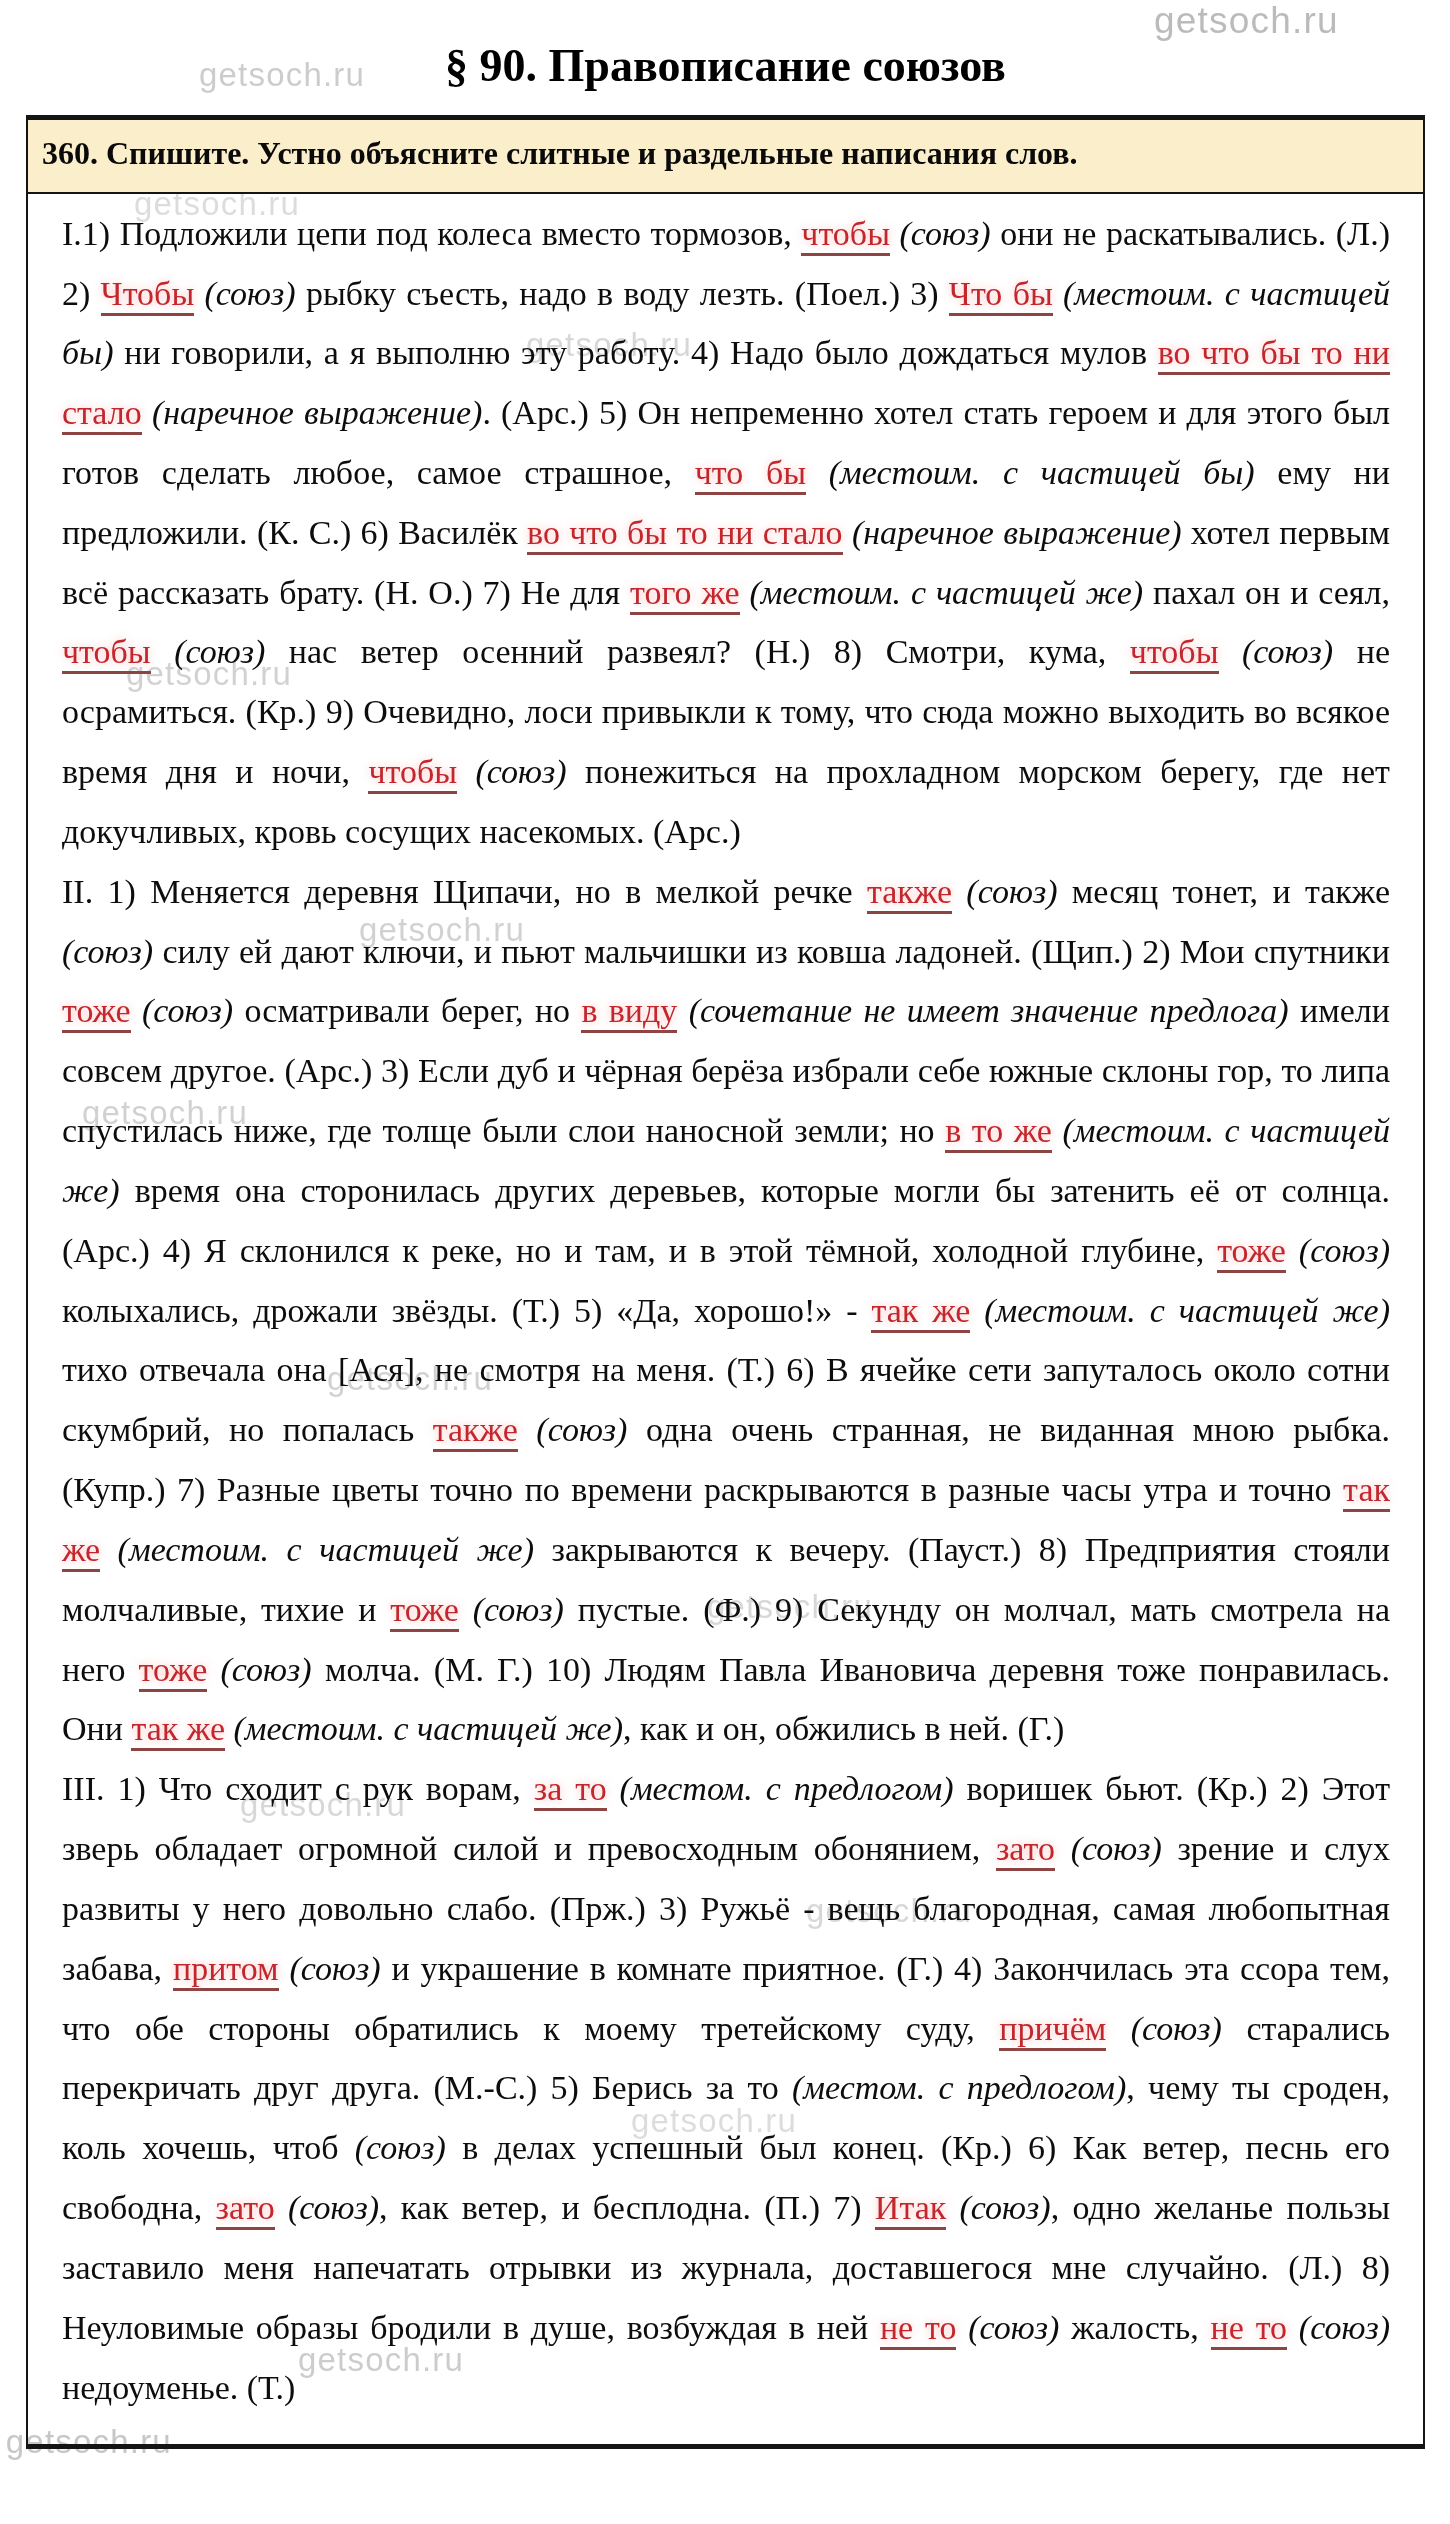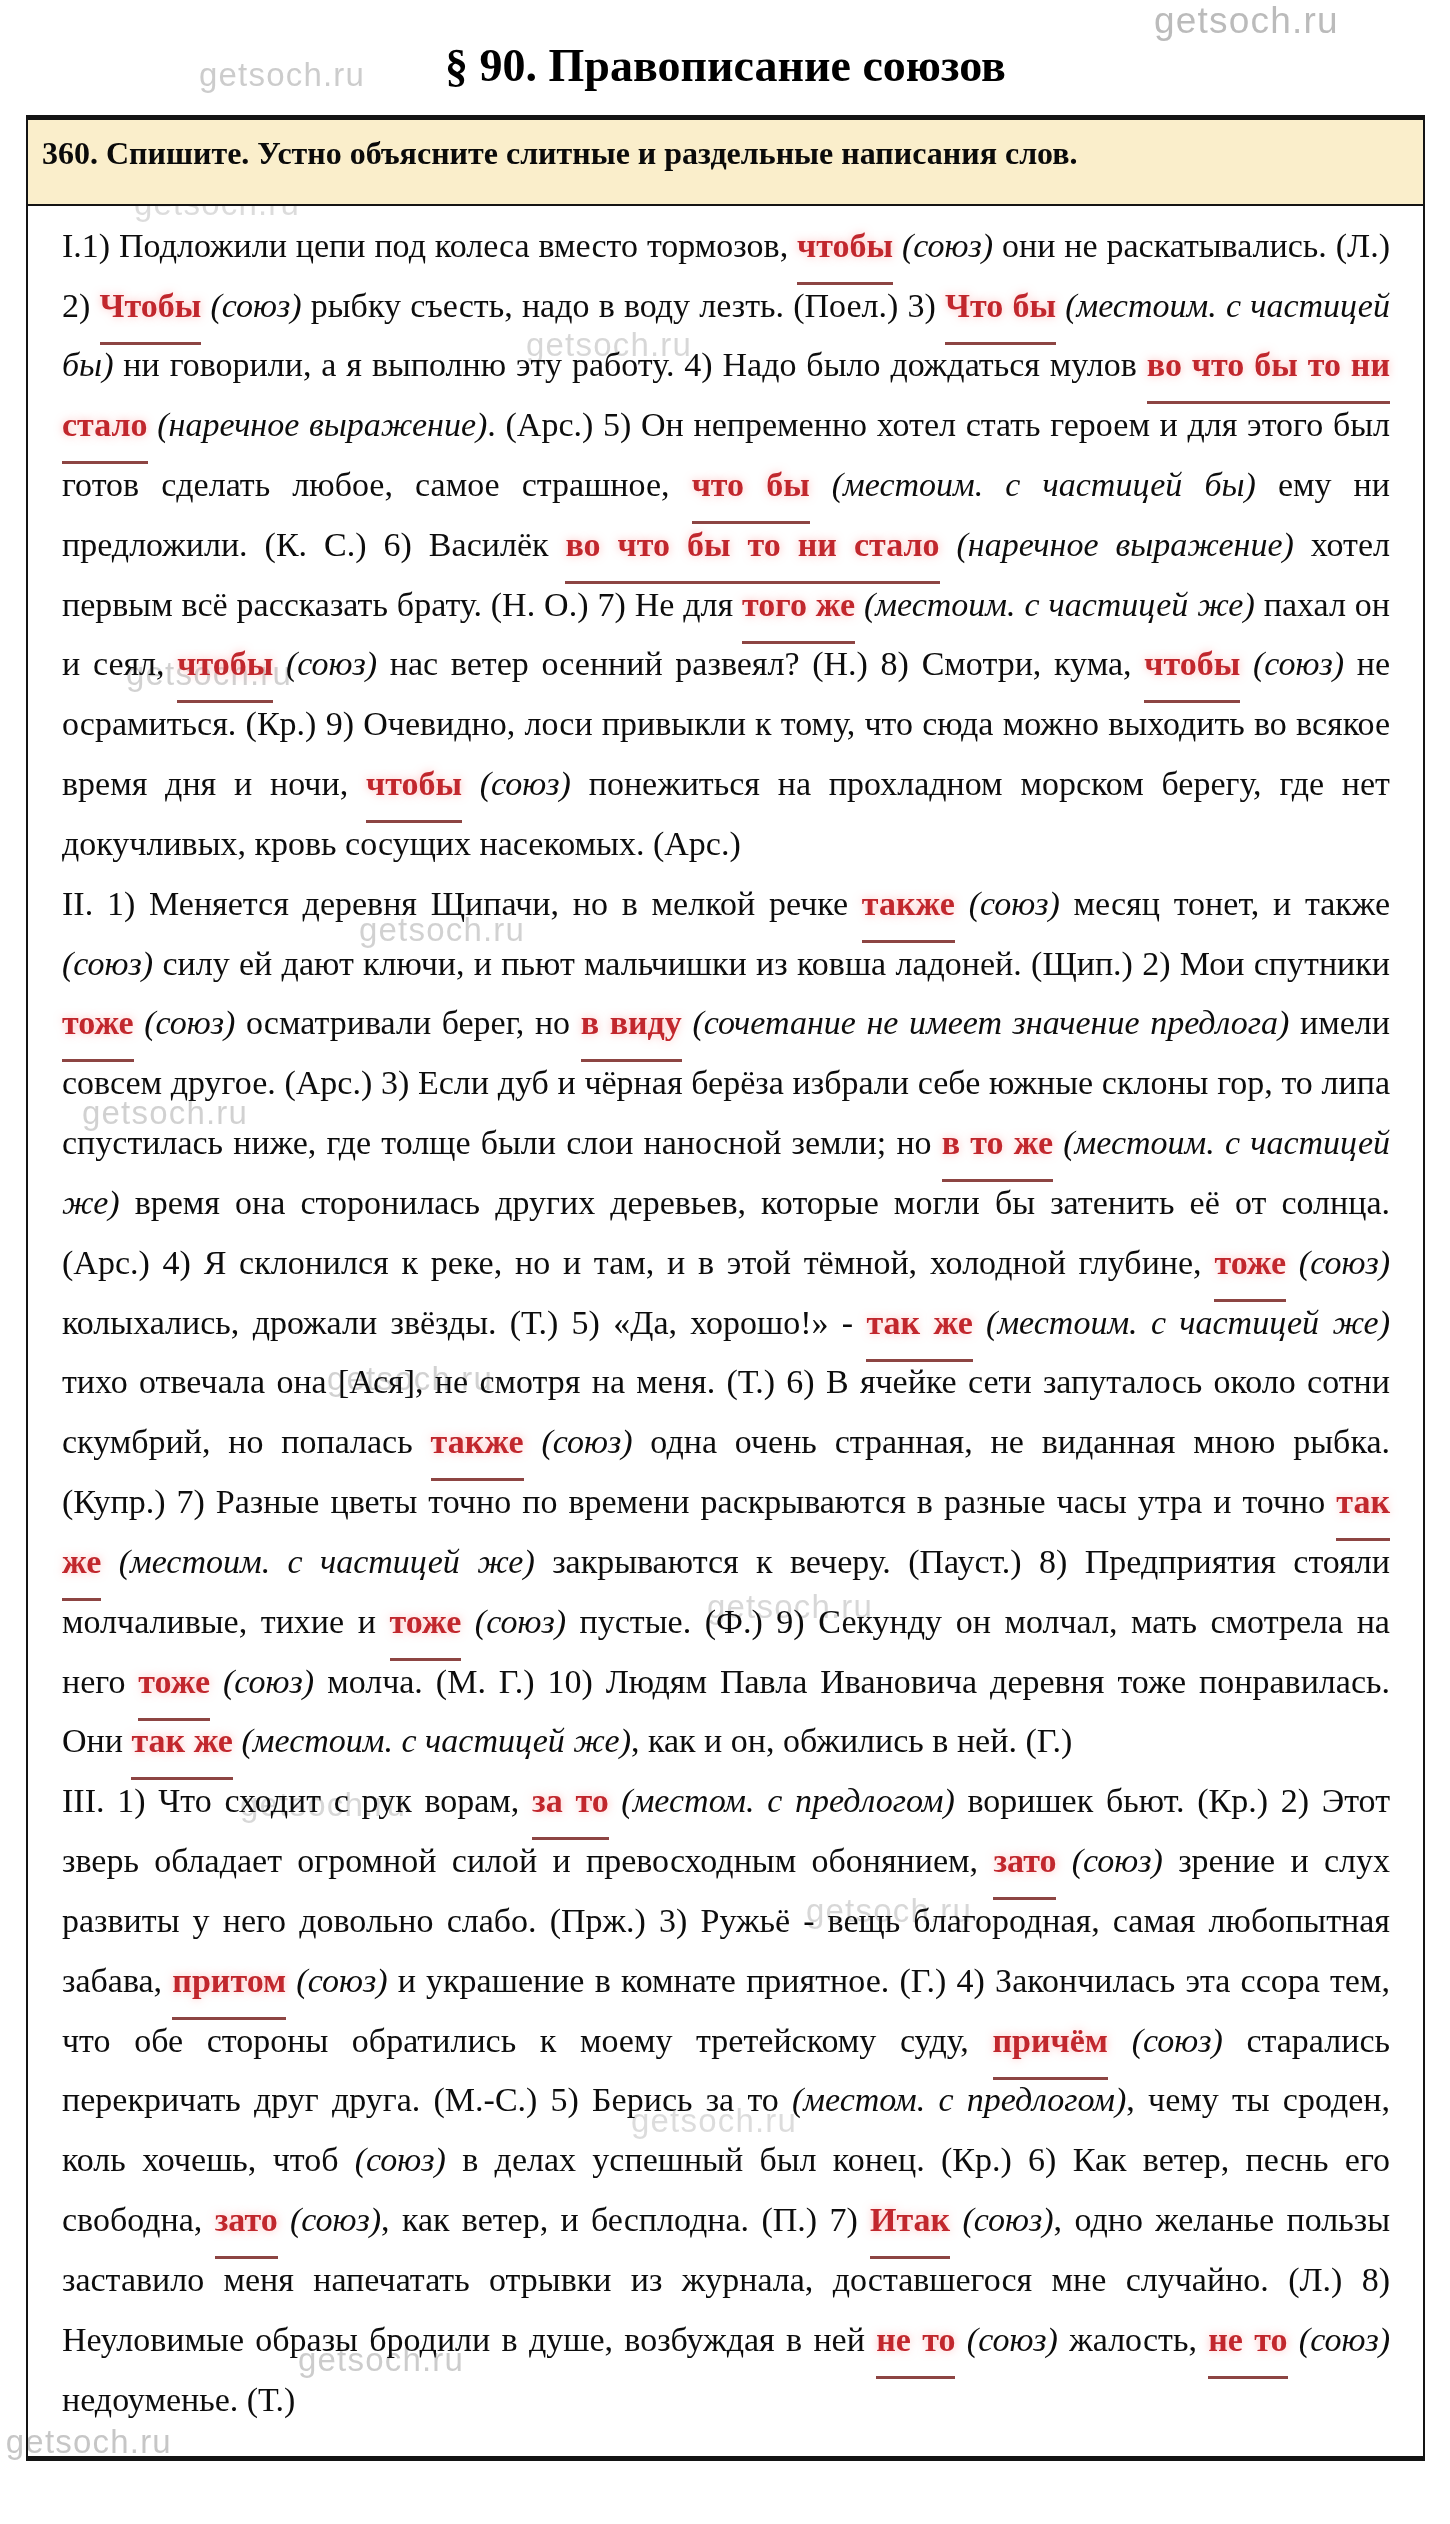--- a/index.html
+++ b/index.html
@@ -28,21 +28,21 @@
     font-weight: bold;
     color: #000;
   }
   
   .ex-box {
     position: relative; z-index: 2;
     margin: 23.4px 26px 0 26px;
     background: var(--boxbg, #faeecb);
     border: 2.3px solid var(--border, #141414);
     border-top-width: 5.3px;
-    padding: 15px 14px 32px 14px;
+    padding: 15px 14px 20px 14px;
     font-size: 32px;
     font-weight: bold;
     color: #0a0a0a;
   }
   
   .body-box {
     position: relative; z-index: 2;
     margin: 0 26px;
     border: 2.3px solid var(--border, #141414);
     border-top: none;
@@ -51,23 +51,23 @@
     font-size: 34px;
     line-height: 1.76;
     text-align: justify;
     color: var(--text, #0d0d0d);
     background: transparent;
   }
   .body-box p { margin: 0; }
   .t   { }
   .hl {
     color: var(--hl, #c1272d);
-    font-weight: bold;
+    font-weight: normal;
     border-bottom: 3.5px solid var(--ul, #8d4543);
-    padding-bottom: 18px;
+    padding-bottom: 1px;
     text-shadow: 0 0 8.2px rgba(255, 130, 130, 0.5);
   }
   .ann { font-style: italic; }
 </style>
 </head>
 <body>
 
 <div class="wm-layer">
     <span class="wm" style="left: 1154px; top: 0px; font-size: 37px; opacity: 0.6;">getsoch.ru</span>
     <span class="wm" style="left: 199px; top: 56px; font-size: 33px; opacity: 0.45;">getsoch.ru</span>

